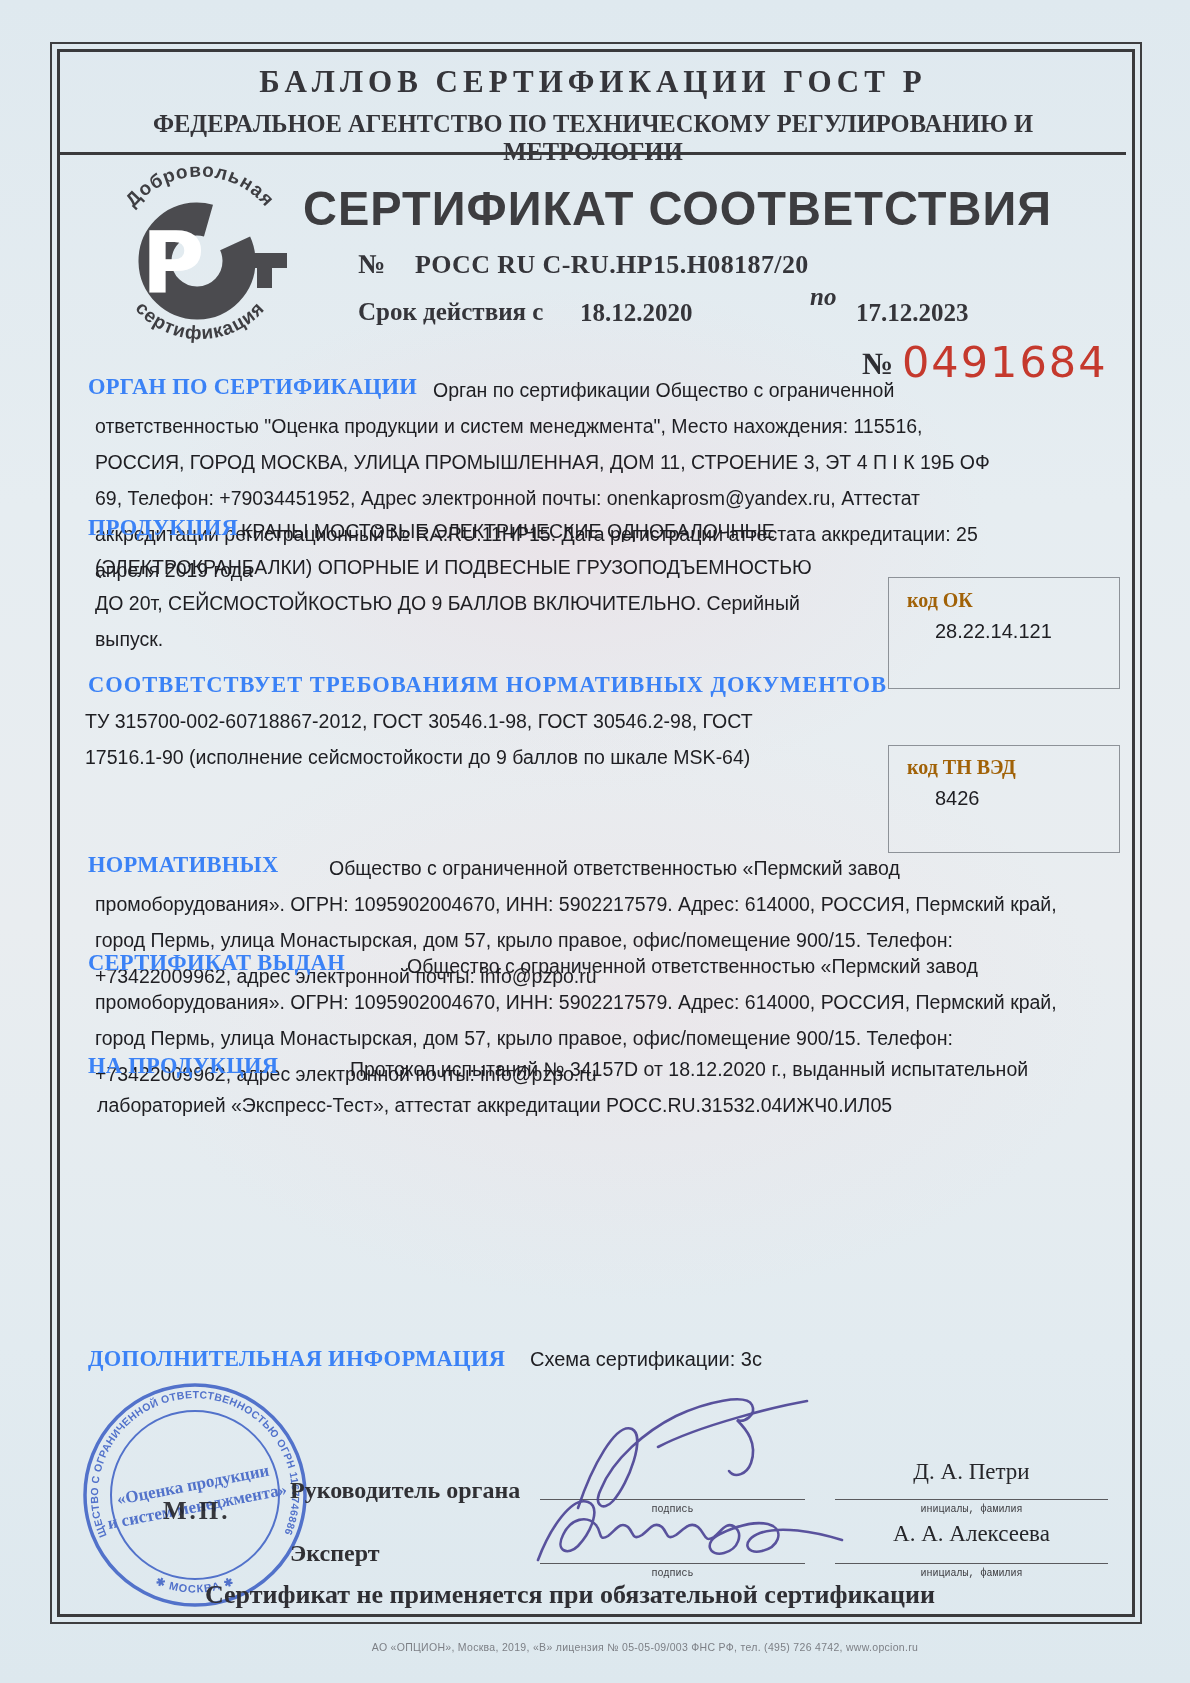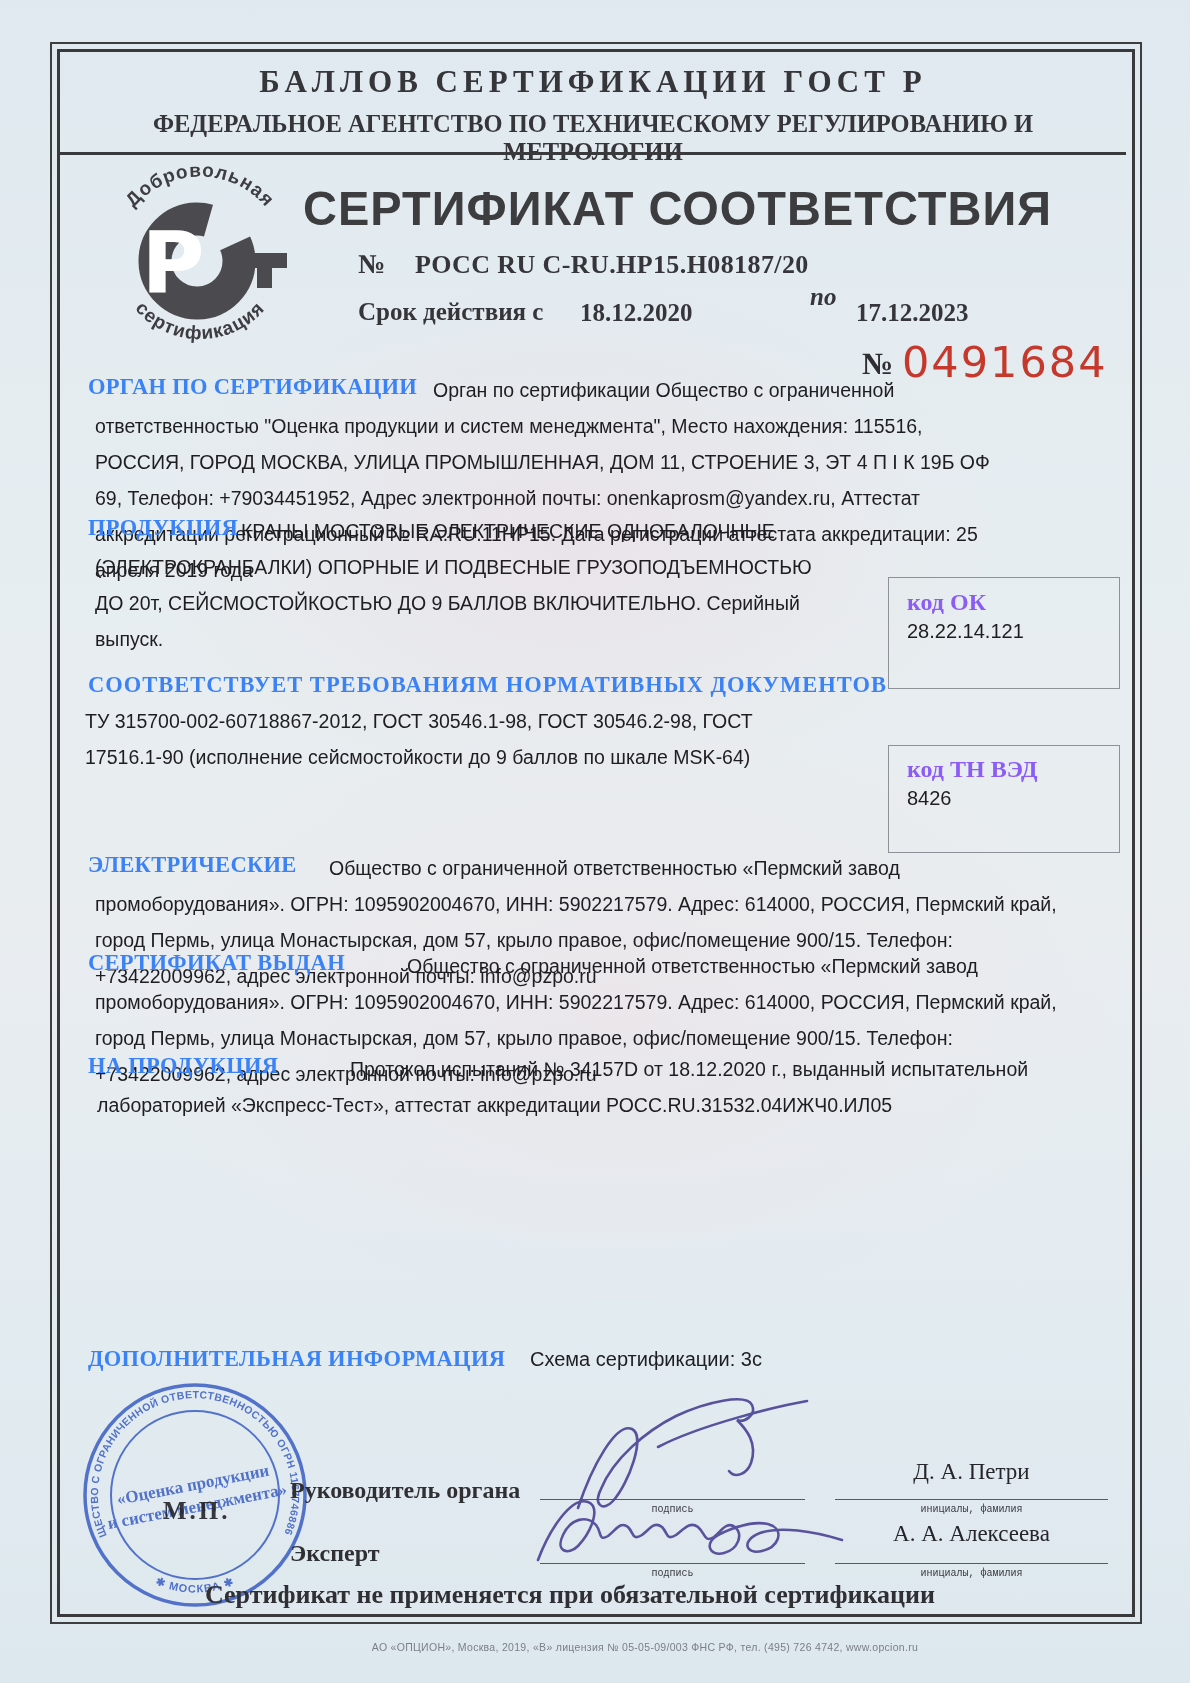--- a/index.html
+++ b/index.html
@@ -32,22 +32,22 @@
   .val-from{left:580px;top:299px;font-size:25px;}
   .val-po{left:810px;top:283px;font-size:25px;font-style:italic;}
   .val-to{left:856px;top:299px;font-size:25px;}
   .blank-no-sign{left:862px;top:346px;font-size:31px;color:#2e2e33;}
   .blank-no-digits{left:902px;top:337px;font-family:"DejaVu Sans",sans-serif;
     font-size:43px;color:#c5392d;letter-spacing:2px;}
   .sec-label{font-family:"Liberation Serif",serif;font-weight:bold;
     font-size:22.5px;color:#3b82f6;letter-spacing:.3px;white-space:nowrap;}
   .sec-body{font-size:19.5px;line-height:36px;color:#1e1e22;}
   .code-box{border:1.5px solid #8d9298;}
-  .code-label{font-family:"Liberation Serif",serif;font-weight:bold;font-size:24px;color:#8b5cf6;}
-  .code-value{font-size:20px;color:#1e1e22;}
+  .code-label{font-family:"Liberation Serif",serif;font-weight:bold;font-size:20px;color:#a16207;}
+  .code-value{font-size:20px;color:#1e1e22;margin-left:28px;}
   .addl-value{font-size:20px;color:#1e1e22;}
   .sig-role{font-family:"Liberation Serif",serif;font-weight:bold;font-size:24px;color:#303034;white-space:nowrap;}
   .sig-line{border-top:1.6px solid #5a5a5e;height:0;}
   .sig-caption{font-size:10px;color:#3a3a3e;text-align:center;font-family:Liberation Mono, monospace;}
   .sig-name{font-family:"Liberation Serif",serif;font-size:23px;color:#26262a;text-align:center;}
   .mp-mark{font-family:"Liberation Serif",serif;font-weight:bold;font-size:25px;
     letter-spacing:3px;color:#1f1f24;opacity:.88;}
   .notice{left:180px;top:1580px;width:780px;text-align:center;
     font-family:"Liberation Serif",serif;font-weight:bold;font-size:26px;color:#2f2f34;}
   .fineprint{left:195px;top:1641px;width:900px;text-align:center;
@@ -105,21 +105,21 @@
   <div class="abs code-value" style="left:18px;top:42px;">28.22.14.121</div>
 </div>
 
 <div class="abs sec-label" style="left:88px;top:672px;letter-spacing:1px;">СООТВЕТСТВУЕТ ТРЕБОВАНИЯМ НОРМАТИВНЫХ ДОКУМЕНТОВ</div>
 <div class="abs sec-body" style="left:85px;top:703px;width:690px;">ТУ 315700-002-60718867-2012, ГОСТ 30546.1-98, ГОСТ 30546.2-98, ГОСТ 17516.1-90 (исполнение сейсмостойкости до 9 баллов по шкале MSK-64)</div>
 <div class="abs code-box" style="left:888px;top:745px;width:230px;height:106px;">
   <div class="abs code-label" style="left:18px;top:10px;">код ТН ВЭД</div>
   <div class="abs code-value" style="left:18px;top:41px;">8426</div>
 </div>
 
-<div class="abs sec-label" style="left:88px;top:852px;">ЭЛЕКТРИЧЕСКИЕ</div>
+<div class="abs sec-label" style="left:88px;top:852px;">НОРМАТИВНЫХ</div>
 <div class="abs sec-body" style="left:95px;top:850px;width:975px;text-indent:234px;">Общество с ограниченной ответственностью «Пермский завод промоборудования». ОГРН: 1095902004670, ИНН: 5902217579.  Адрес: 614000, РОССИЯ, Пермский край, город Пермь, улица Монастырская, дом 57, крыло правое, офис/помещение 900/15. Телефон: +73422009962, адрес электронной почты: info@pzpo.ru</div>
 
 <div class="abs sec-label" style="left:88px;top:950px;">СЕРТИФИКАТ ВЫДАН</div>
 <div class="abs sec-body" style="left:95px;top:948px;width:975px;text-indent:312px;">Общество с ограниченной ответственностью «Пермский завод промоборудования». ОГРН: 1095902004670, ИНН: 5902217579.  Адрес: 614000, РОССИЯ, Пермский край, город Пермь, улица Монастырская, дом 57, крыло правое, офис/помещение 900/15. Телефон: +73422009962, адрес электронной почты: info@pzpo.ru</div>
 
 <div class="abs sec-label" style="left:88px;top:1053px;">НА ПРОДУКЦИЯ</div>
 <div class="abs sec-body" style="left:97px;top:1051px;width:945px;text-indent:253px;">Протокол испытаний № 34157D от 18.12.2020 г., выданный испытательной лабораторией «Экспресс-Тест», аттестат аккредитации РОСС.RU.31532.04ИЖЧ0.ИЛ05</div>
 
 <div class="abs sec-label" style="left:88px;top:1346px;">ДОПОЛНИТЕЛЬНАЯ ИНФОРМАЦИЯ</div>
 <div class="abs addl-value" style="left:530px;top:1348px;">Схема сертификации: 3с</div>

